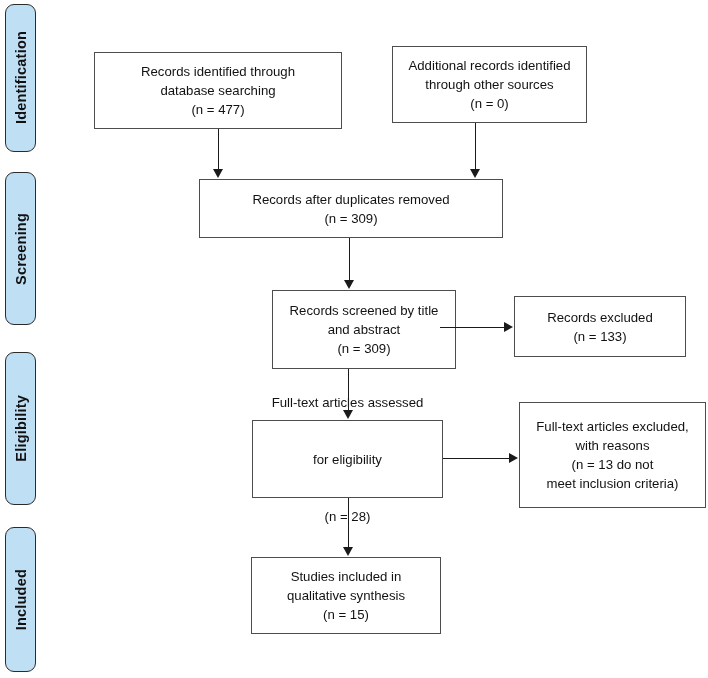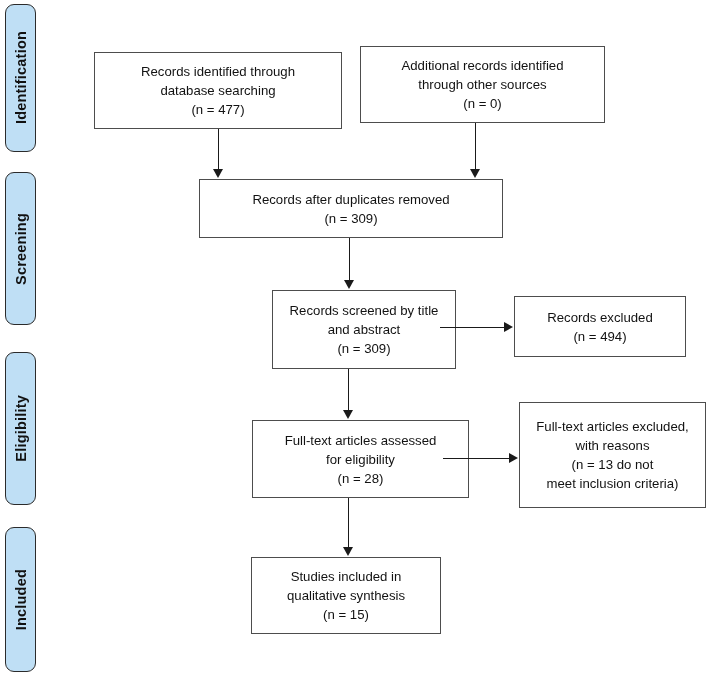--- a/index.html
+++ b/index.html
@@ -109,43 +109,43 @@
   <div class="stage" style="left:5px; top:527px; width:31px; height:145px;">
     <span class="stage-label">Included</span>
   </div>
 
   <div class="pbox" style="left:94px; top:52px; width:248px; height:77px;">
     <div class="pline">Records identified through</div>
     <div class="pline">database searching</div>
     <div class="pline">(n = 477)</div>
   </div>
 
-  <div class="pbox" style="left:360px; top:46px; width:245px; height:77px;">
+  <div class="pbox" style="left:392px; top:46px; width:195px; height:77px;">
     <div class="pline">Additional records identified</div>
     <div class="pline">through other sources</div>
     <div class="pline">(n = 0)</div>
   </div>
 
   <div class="pbox" style="left:199px; top:179px; width:304px; height:59px;">
     <div class="pline">Records after duplicates removed</div>
     <div class="pline">(n = 309)</div>
   </div>
 
   <div class="pbox" style="left:256px; top:290px; width:184px; height:79px;margin-left:16px;">
     <div class="pline">Records screened by title</div>
     <div class="pline">and abstract</div>
     <div class="pline">(n = 309)</div>
   </div>
 
   <div class="pbox" style="left:514px; top:296px; width:172px; height:61px;">
     <div class="pline">Records excluded</div>
-    <div class="pline">(n = 494)</div>
+    <div class="pline">(n = 133)</div>
   </div>
 
-  <div class="pbox" style="left:252px; top:420px; width:217px; height:78px;">
+  <div class="pbox" style="left:252px; top:420px; width:191px; height:78px;gap:38px;">
     <div class="pline">Full-text articles assessed</div>
     <div class="pline">for eligibility</div>
     <div class="pline">(n = 28)</div>
   </div>
 
   <div class="pbox" style="left:519px; top:402px; width:187px; height:106px;text-align:right;">
     <div class="pline">Full-text articles excluded,</div>
     <div class="pline">with reasons</div>
     <div class="pline">(n = 13 do not</div>
     <div class="pline">meet inclusion criteria)</div>

